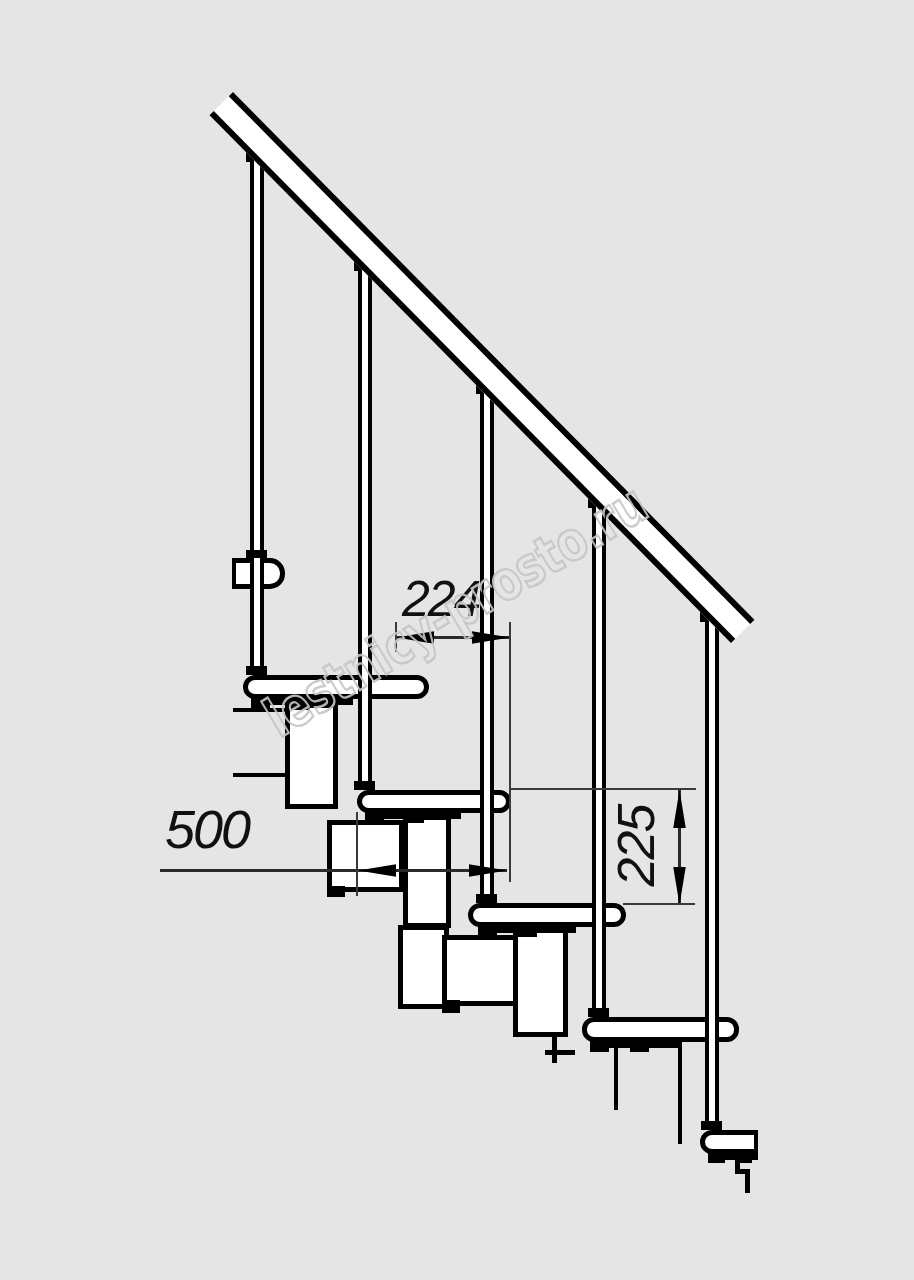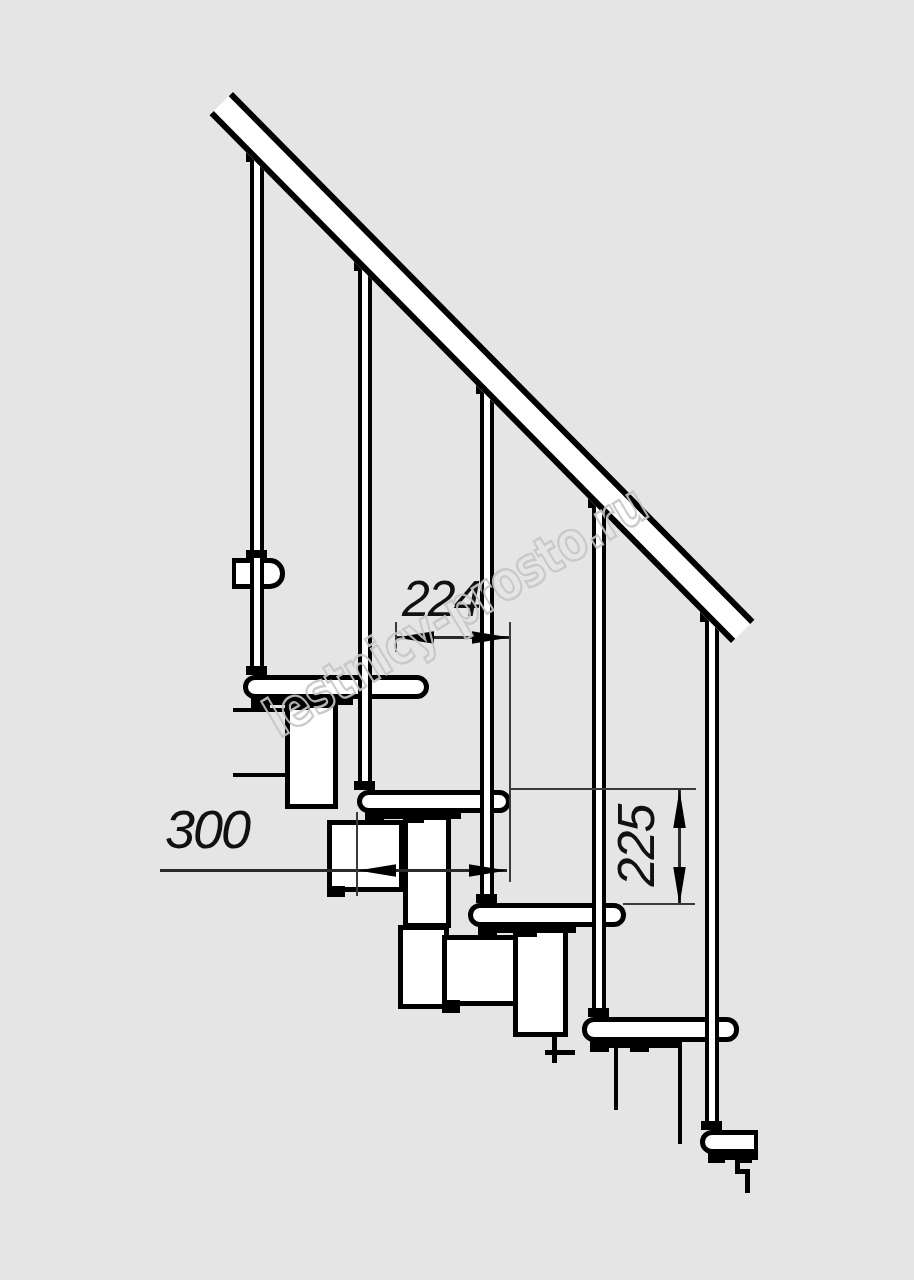--- a/index.html
+++ b/index.html
@@ -101,21 +101,21 @@
 
   <div class="rail"></div>
 
   <div class="dimtxt" style="left:402px;top:570px;font-size:50px;letter-spacing:-2px;">224</div>
   <div class="dimline" style="left:396px;top:636px;width:114px;height:3px;"></div>
   <div class="arr arr-l dim" style="left:396px;top:631px;width:38px;height:13px;"></div>
   <div class="arr arr-r dim" style="left:472px;top:631px;width:38px;height:13px;"></div>
   <div class="extline" style="left:395px;top:622px;width:2px;height:30px;"></div>
   <div class="extline" style="left:509px;top:622px;width:2px;height:260px;"></div>
 
-  <div class="dimtxt" style="left:165px;top:798px;font-size:54px;letter-spacing:-2px;">300</div>
+  <div class="dimtxt" style="left:165px;top:798px;font-size:54px;letter-spacing:-2px;">500</div>
   <div class="dimline" style="left:160px;top:869px;width:347px;height:3px;"></div>
   <div class="arr arr-l dim" style="left:358px;top:864px;width:38px;height:13px;"></div>
   <div class="arr arr-r dim" style="left:469px;top:864px;width:38px;height:13px;"></div>
   <div class="extline" style="left:356px;top:812px;width:2px;height:84px;"></div>
 
   <div class="dimtxt" style="left:591px;top:801px;width:90px;height:90px;line-height:90px;text-align:center;font-size:52px;letter-spacing:-2px;transform:rotate(-90deg);">225</div>
   <div class="dimline" style="left:678px;top:790px;width:3px;height:115px;"></div>
   <div class="arr arr-u dim" style="left:673px;top:790px;width:13px;height:38px;"></div>
   <div class="arr arr-d dim" style="left:673px;top:867px;width:13px;height:38px;"></div>
   <div class="extline" style="left:510px;top:788px;width:186px;height:2px;"></div>

